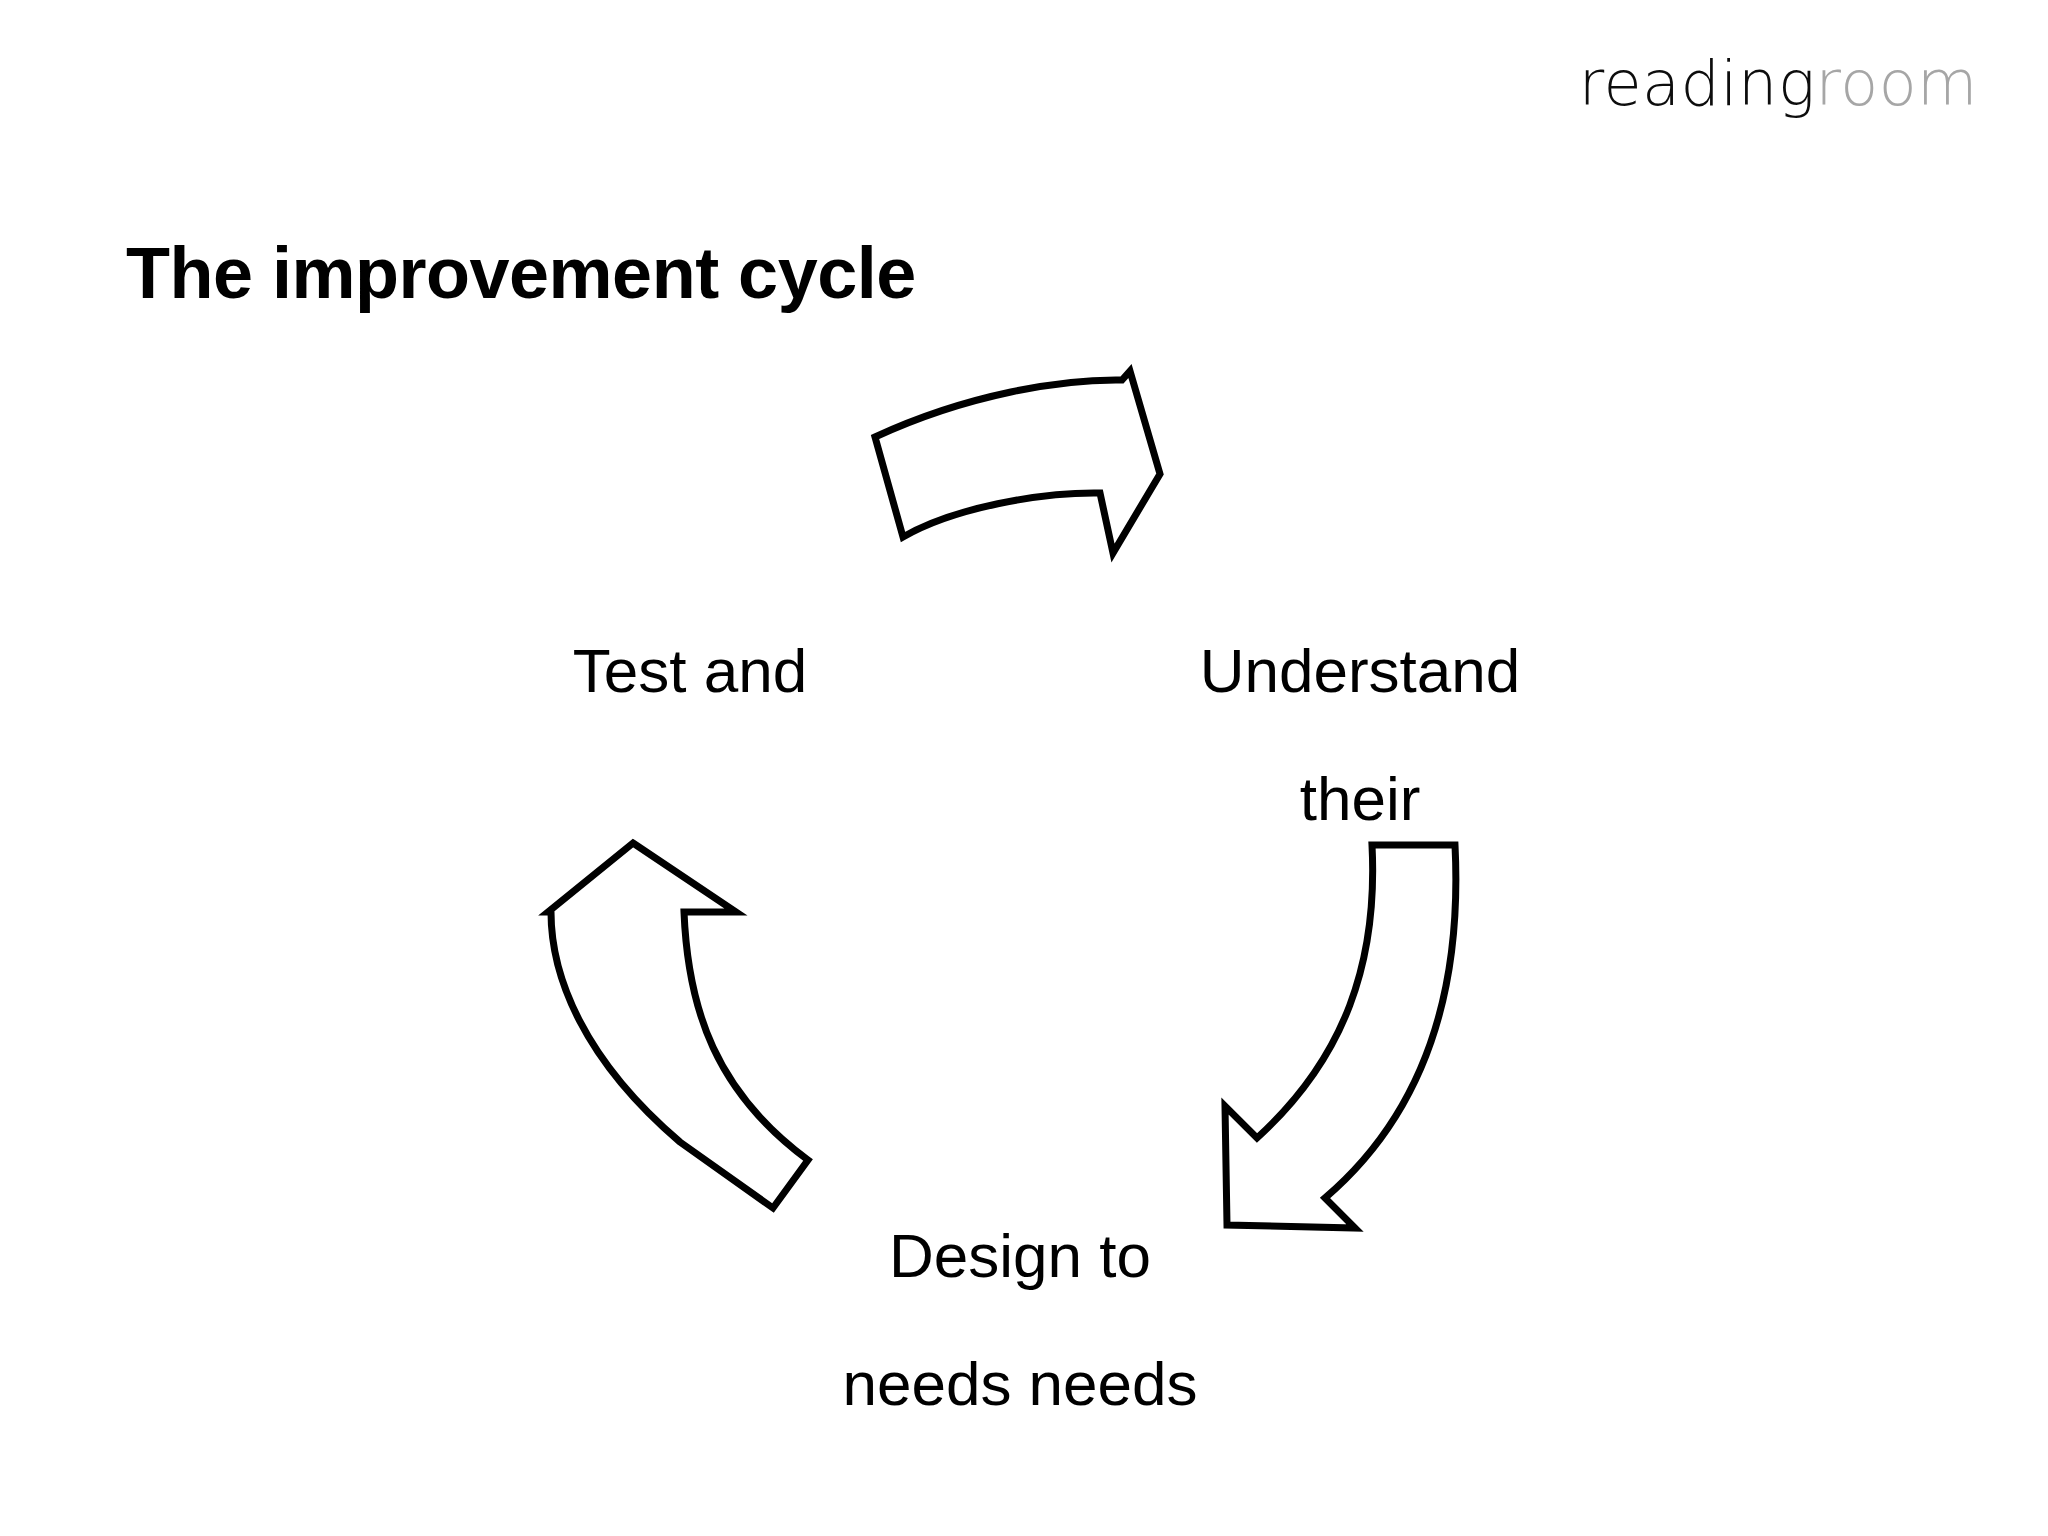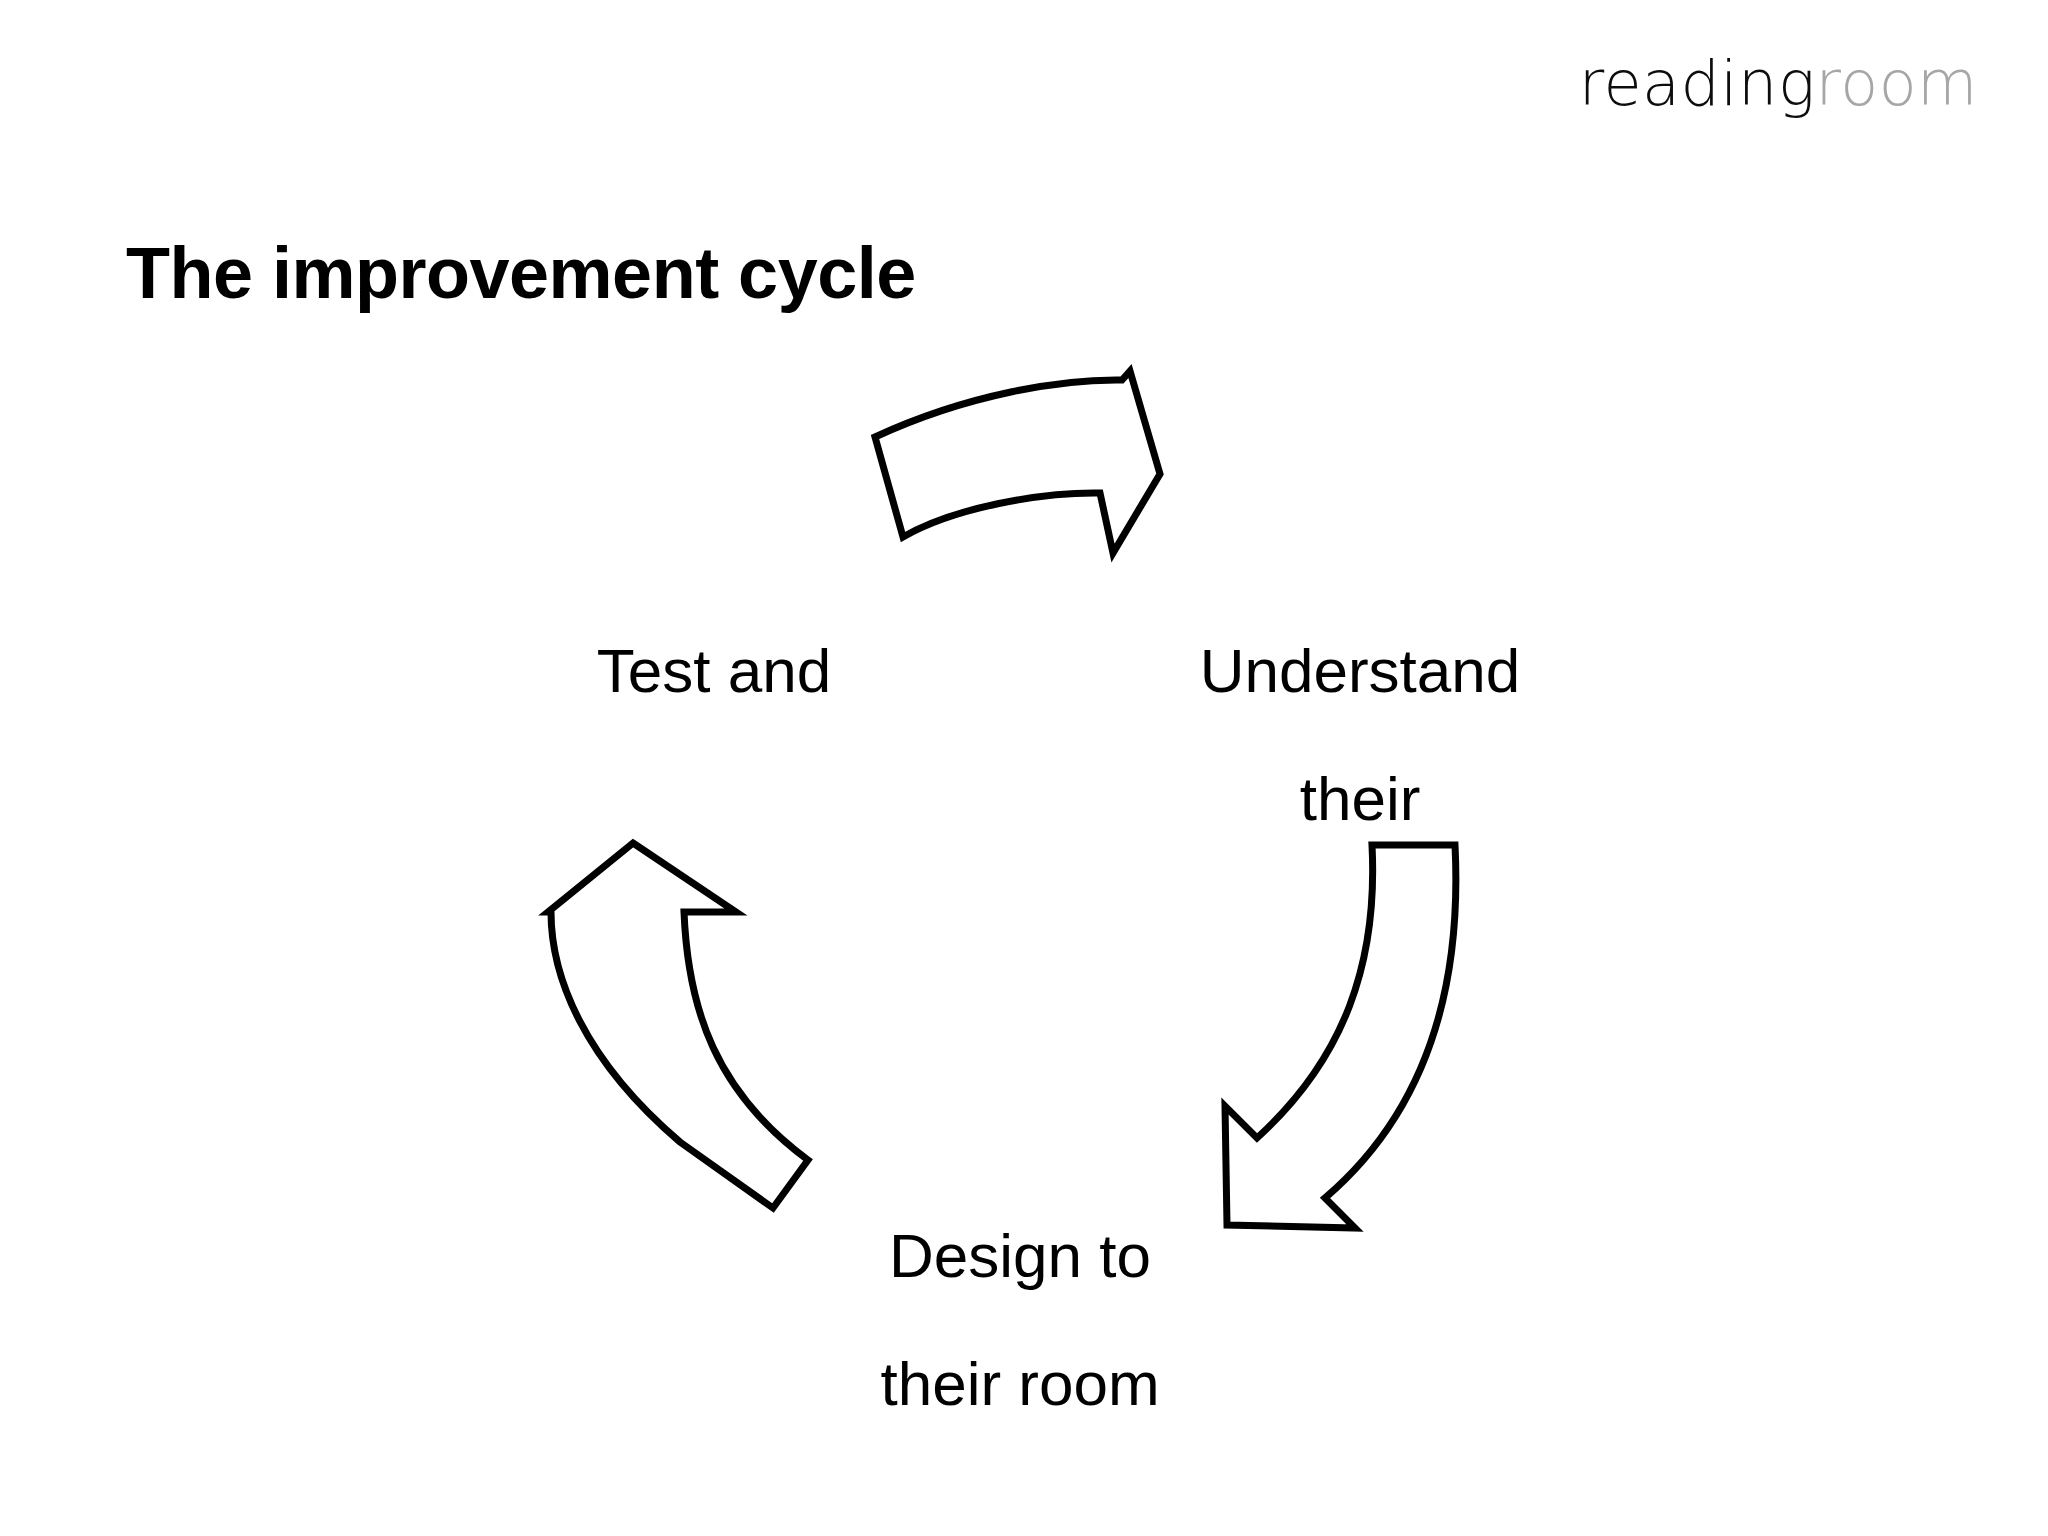--- a/index.html
+++ b/index.html
@@ -87,21 +87,21 @@
     left: 1130px;
     top: 575px;
     width: 460px;
   }
   #stage-label-design {
     left: 790px;
     top: 1160px;
     width: 460px;
   }
   #stage-label-test {
-    left: 524px;
+    left: 500px;
     top: 575px;
     width: 380px;
   }
 </style>
 </head>
 <body>
 
 <div id="slide">
 
   <div id="brand-logo">
@@ -142,20 +142,20 @@
     </svg>
   </div>
 
   <div id="stage-label-understand" class="stage-label">
     <div>Understand</div>
     <div>their</div>
   </div>
 
   <div id="stage-label-design" class="stage-label">
     <div>Design to</div>
-    <div>their room</div>
+    <div>needs needs</div>
   </div>
 
   <div id="stage-label-test" class="stage-label">
     <div>Test and</div>
   </div>
 
 </div>
 
 </body></html>

